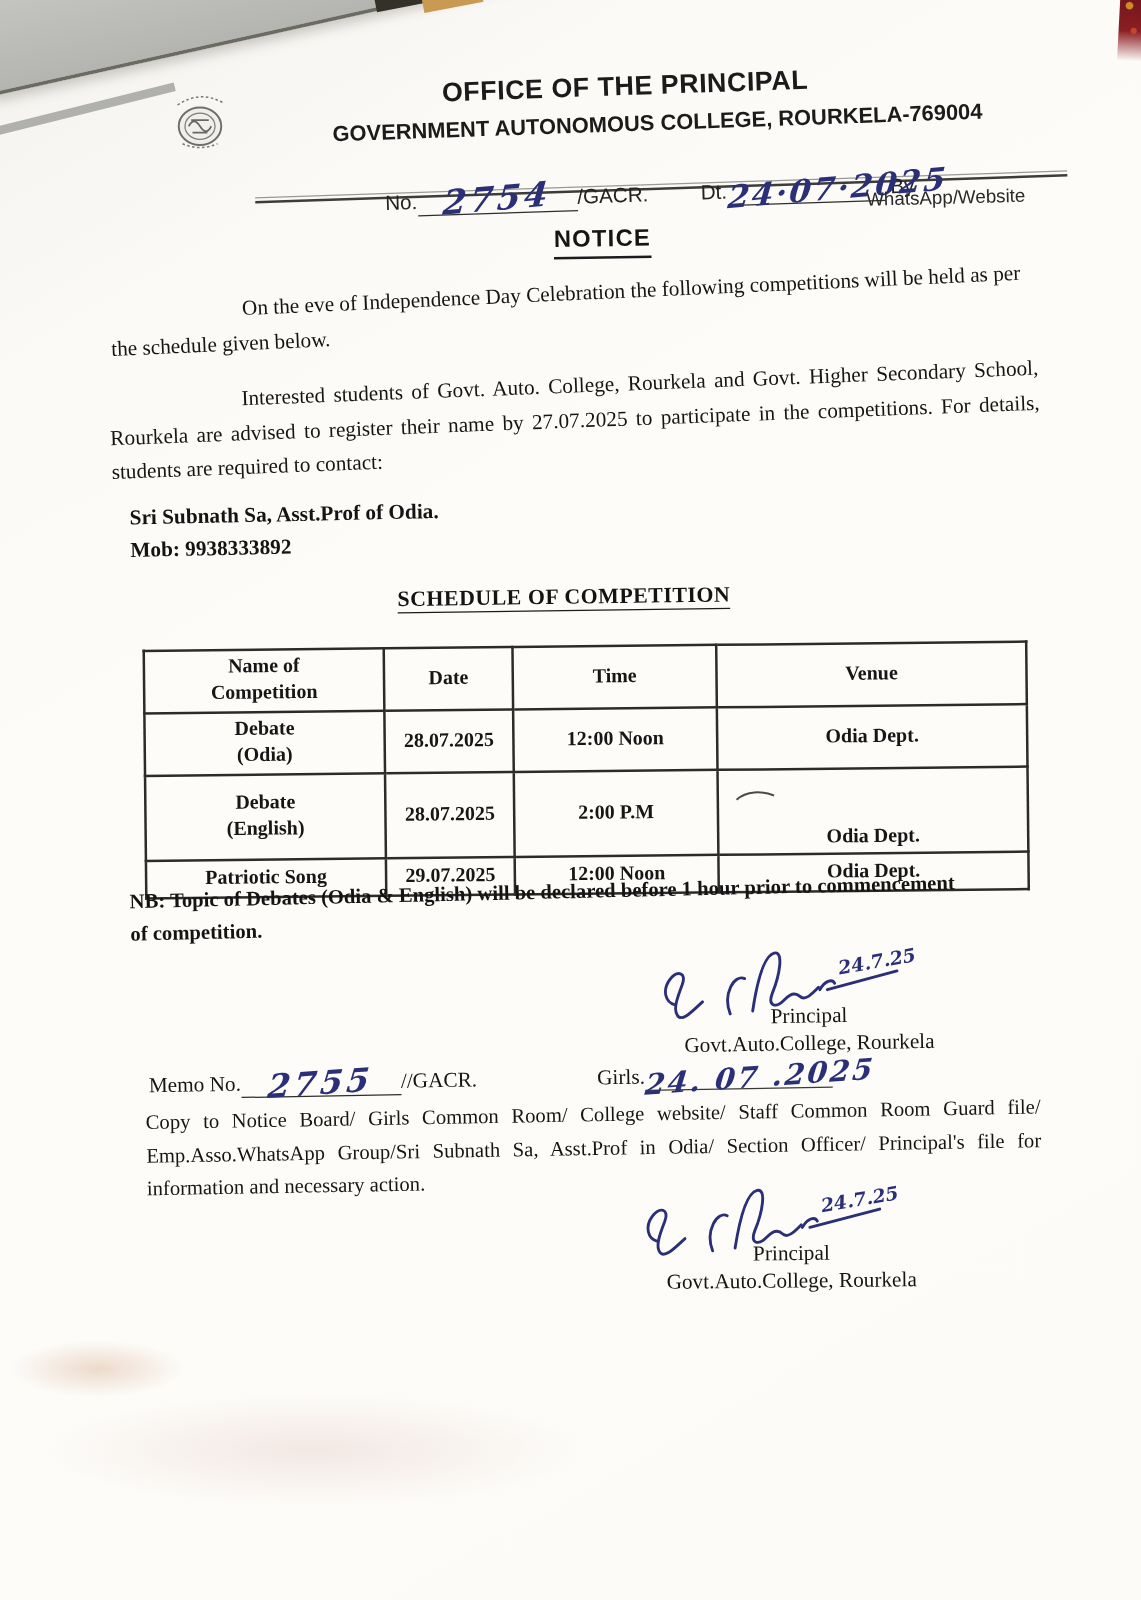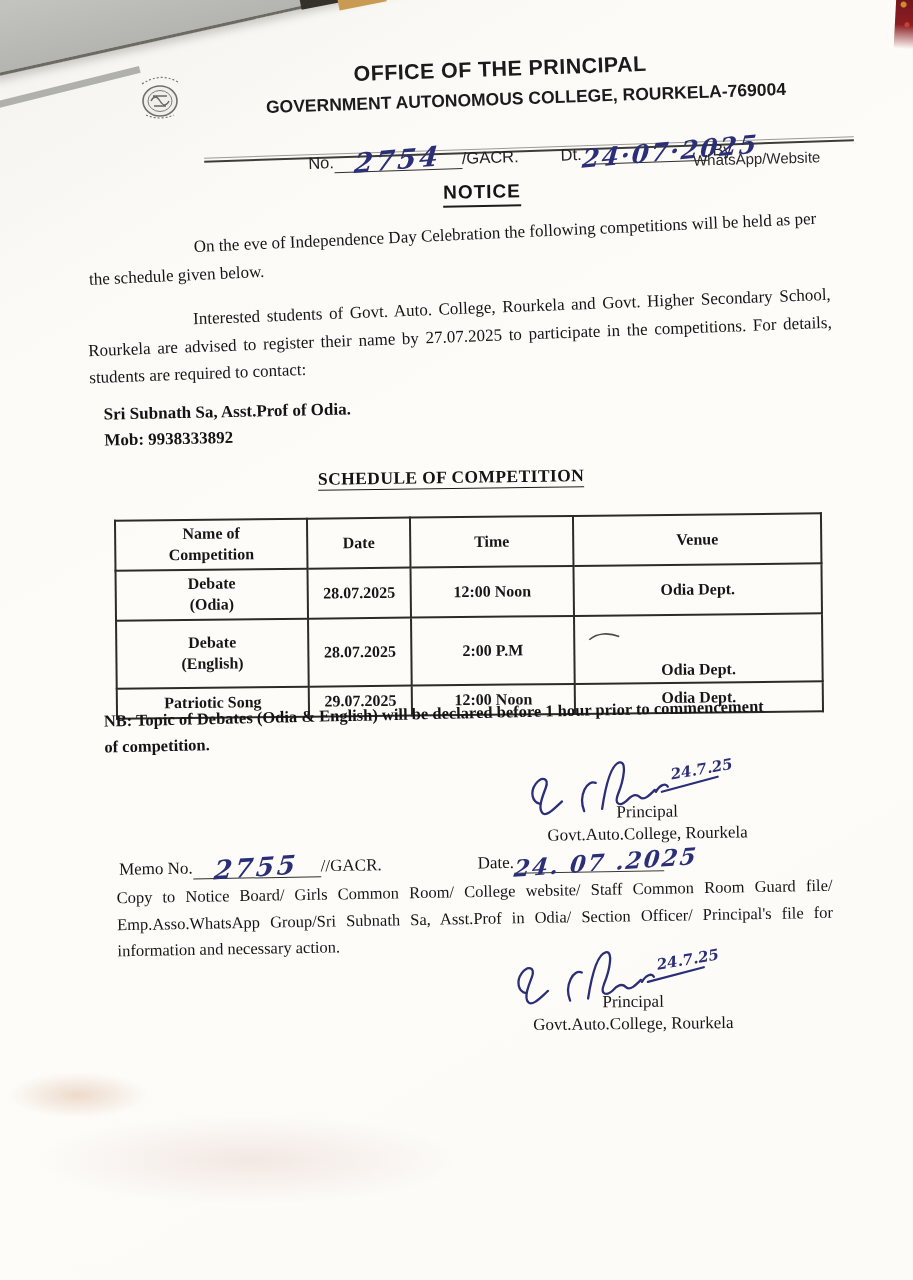--- a/index.html
+++ b/index.html
@@ -184,21 +184,21 @@
         <path d="M134,36 C138,29 144,27 146,31"></path>
         <path d="M140,36 L196,22"></path>
       </g>
       <text x="150" y="24" transform="rotate(-9 150 24)" font-family="DejaVu Serif, serif" font-style="italic" font-weight="bold" font-size="15" fill="#2b2f77">24.7.25</text>
     </svg>
     <div class="title">Principal</div>
     <div class="org">Govt.Auto.College, Rourkela</div>
   </div>
 
   <div class="abs b-memo">
-    <span>Memo No.</span><span class="u-slot" style="width:128px;"><span class="hand">2755</span></span><span>//GACR.</span><span style="display:inline-block;width:96px;"></span><span>Date.</span><span class="u-slot" style="width:150px;border-bottom-color:#3a3a34;"><span class="hand dt">24. 07 .2025</span></span>
+    <span>Memo No.</span><span class="u-slot" style="width:128px;"><span class="hand">2755</span></span><span>//GACR.</span><span style="display:inline-block;width:96px;"></span><span>Girls.</span><span class="u-slot" style="width:150px;border-bottom-color:#3a3a34;"><span class="hand dt">24. 07 .2025</span></span>
   </div>
 
   <div class="abs b-copy">Copy to Notice Board/ Girls Common Room/ College website/ Staff Common Room Guard file/ Emp.Asso.WhatsApp Group/Sri Subnath Sa, Asst.Prof in Odia/ Section Officer/ Principal's file for information and necessary action.</div>
 
   <div class="abs sig sig2">
     <svg class="scribble" width="250" height="66" viewBox="0 0 250 66">
       <g fill="none" stroke="#2b2f77" stroke-width="2.3" stroke-linecap="round">
         <path d="M18,46 C10,44 8,34 14,26 C20,18 28,20 24,30 C20,40 16,50 20,55 C24,60 33,50 40,44"></path>
         <path d="M62,54 C56,38 66,22 74,26"></path>
         <path d="M80,52 C84,28 90,8 98,6 C106,4 102,24 96,38 C92,48 98,51 106,43 C110,39 114,37 118,41 C122,45 128,39 133,34"></path>

